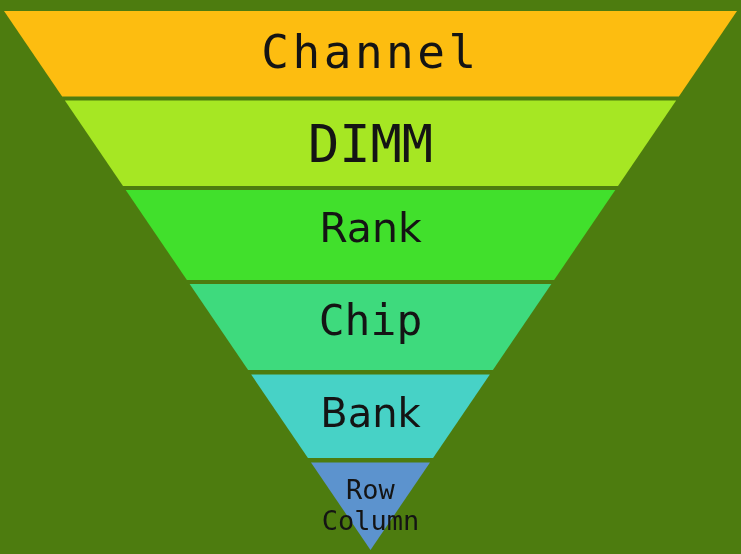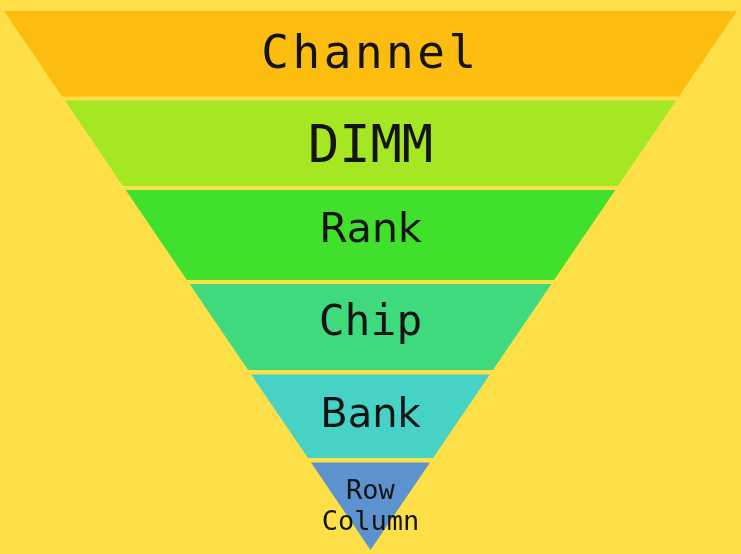--- a/index.html
+++ b/index.html
@@ -8,21 +8,21 @@
     background: #ffffff;
     width: 741px;
     height: 554px;
     overflow: hidden;
     font-family: "DejaVu Sans", "Liberation Sans", sans-serif;
   }
   .canvas {
     position: relative;
     width: 741px;
     height: 554px;
-    background: #fde047;
+    background: #4d7c0f;
   }
   svg { display: block; }
   text {
     user-select: none;
   }
 </style>
 </head>
 <body>
 
 <div class="canvas">

